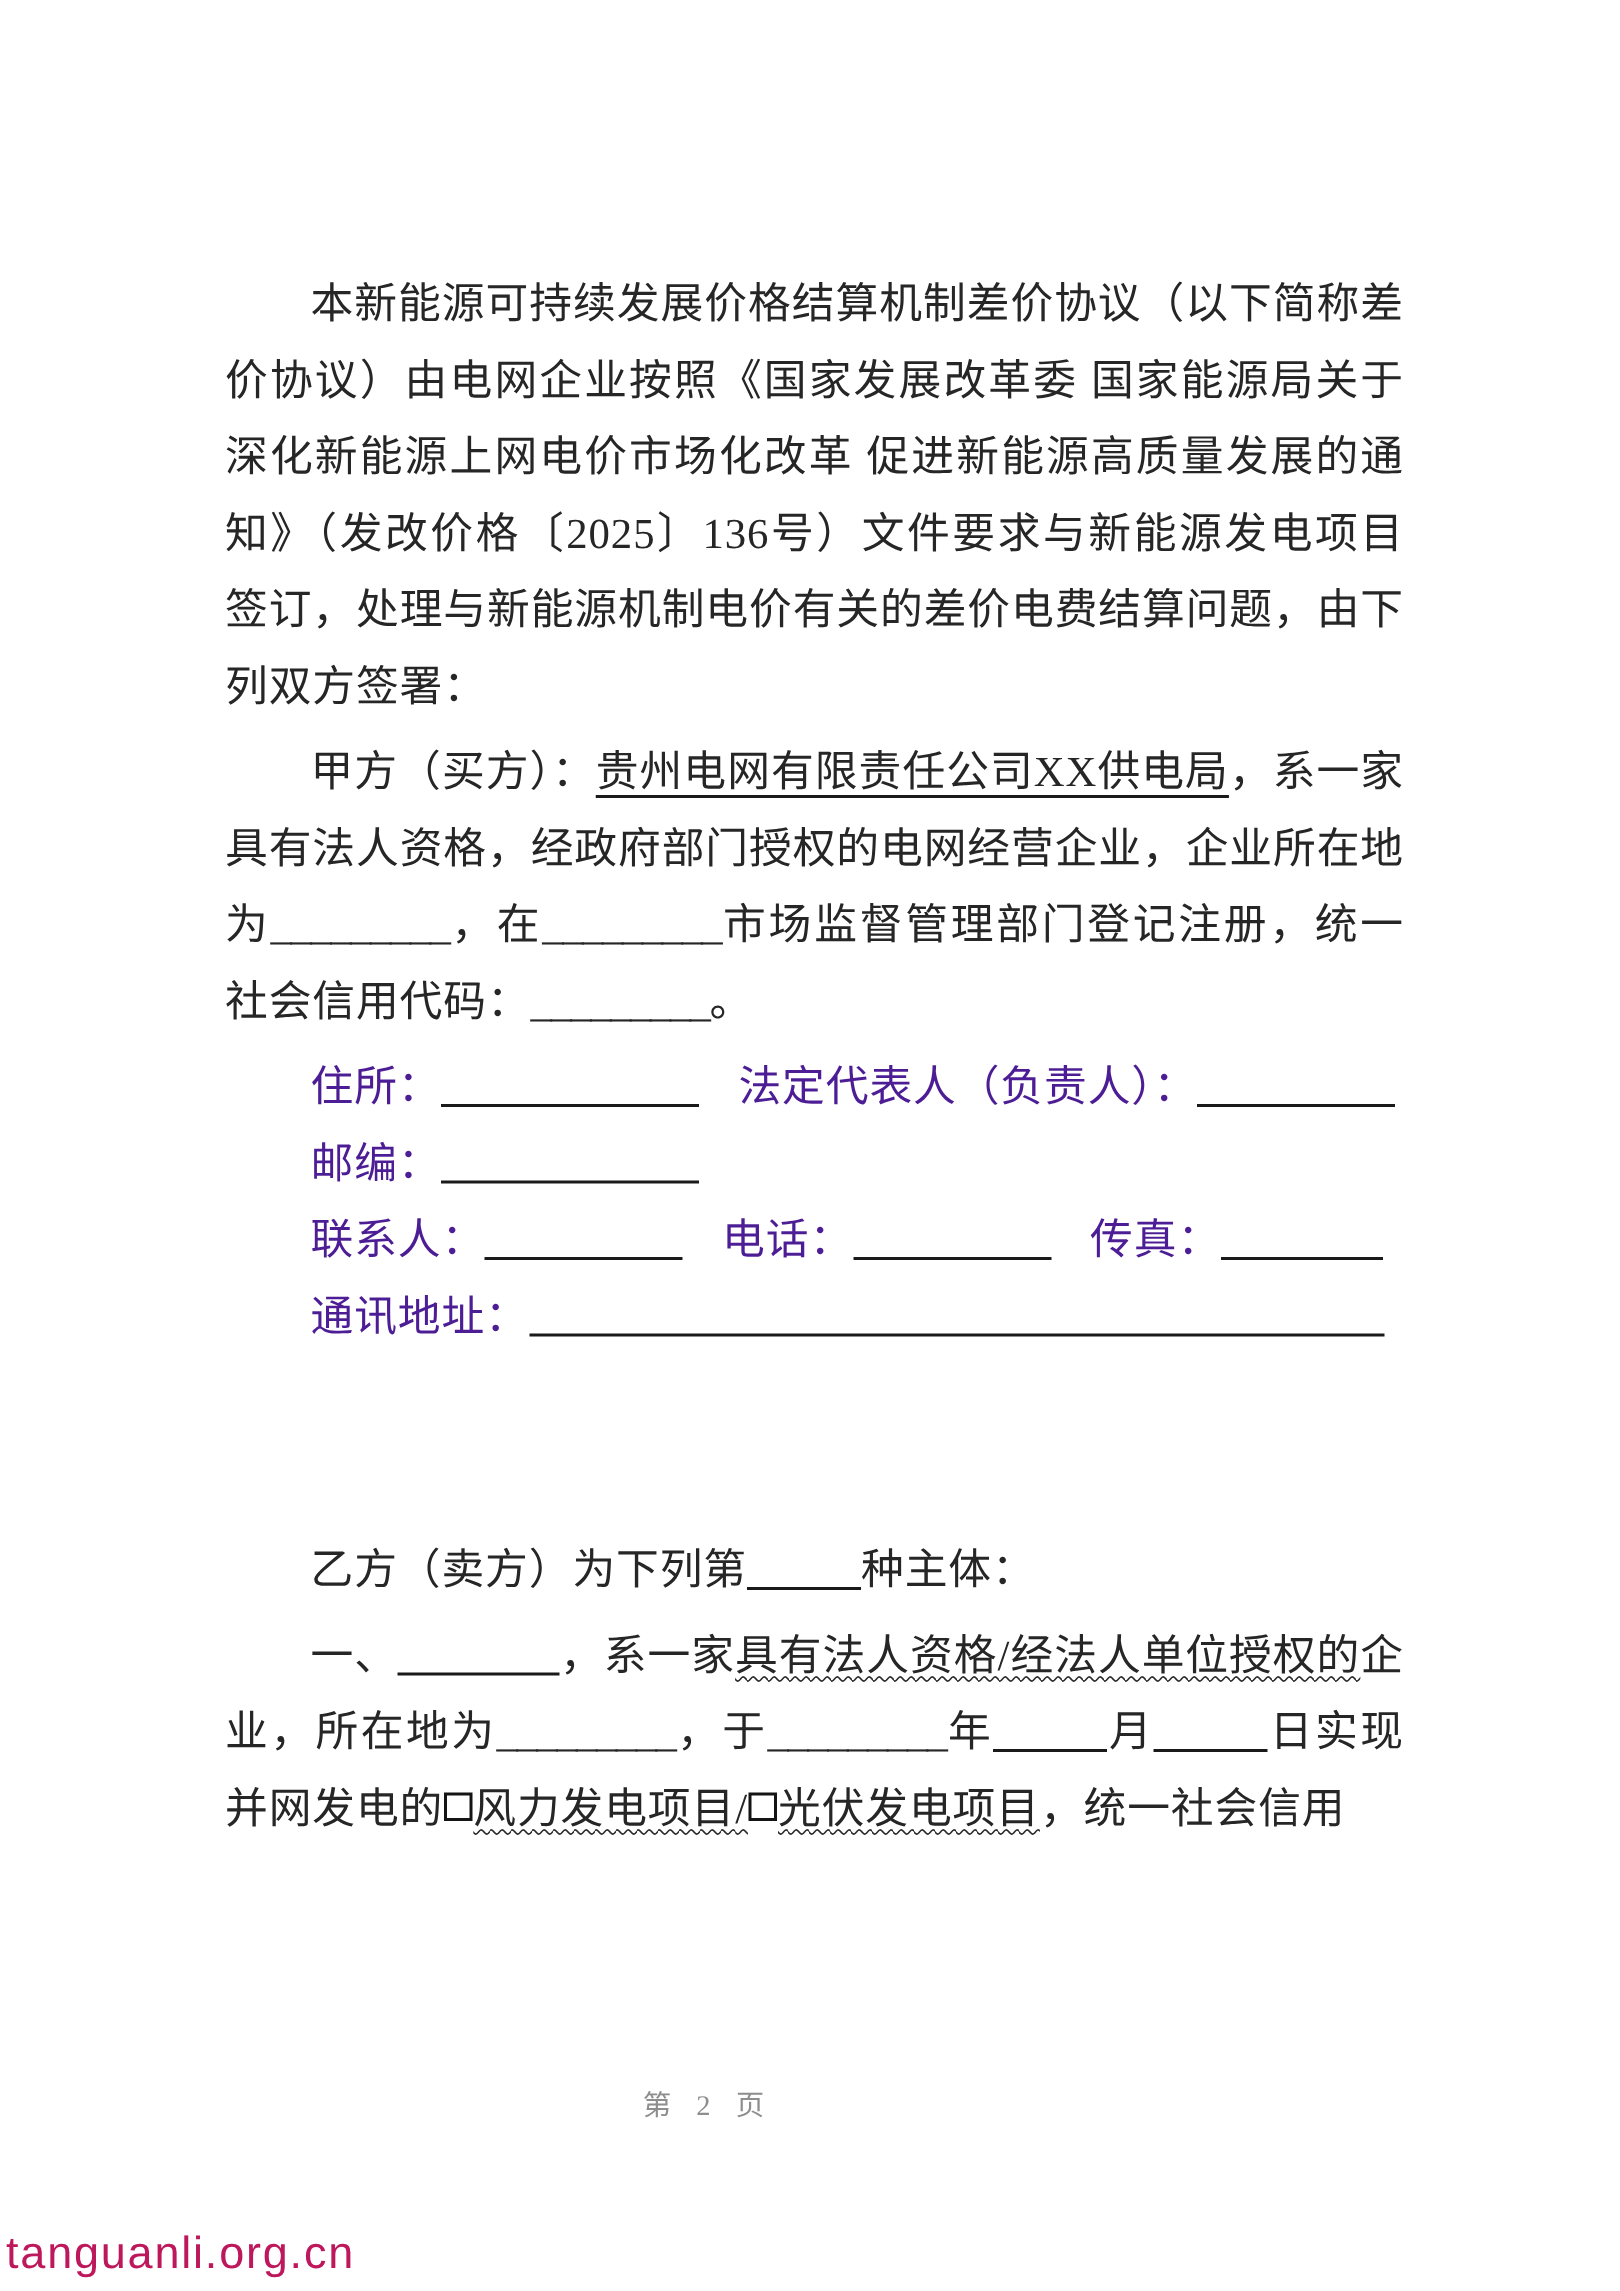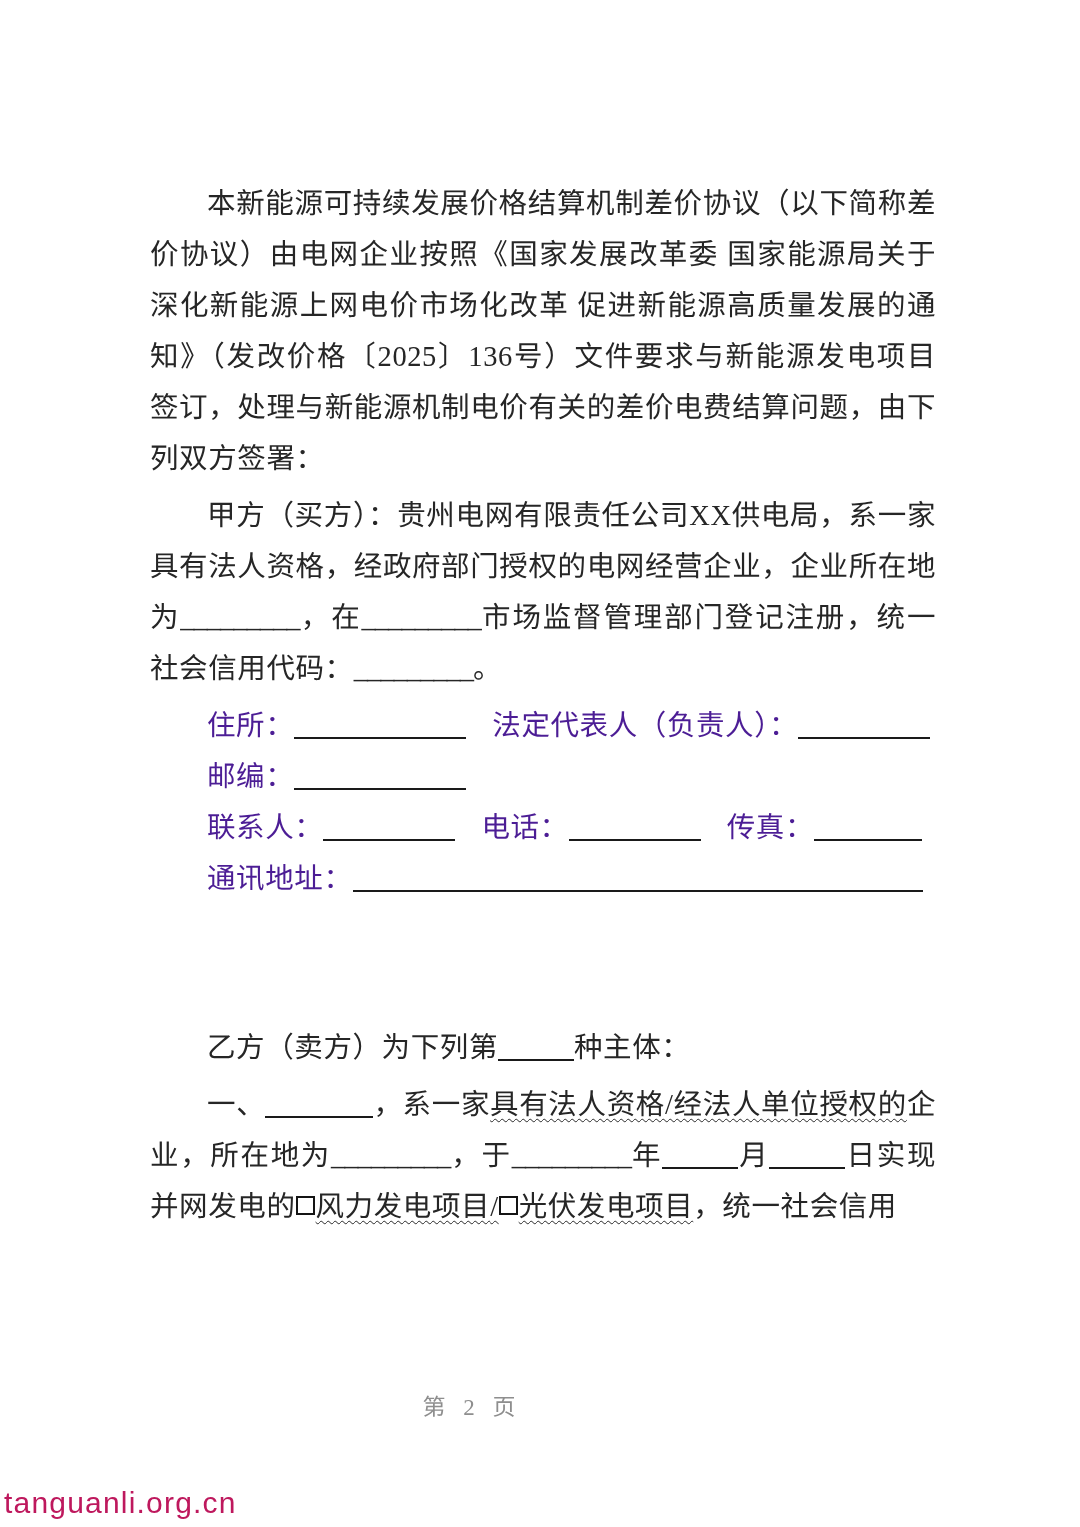--- a/index.html
+++ b/index.html
@@ -88,20 +88,21 @@
   .wavy {
     text-decoration: underline;
     text-decoration-style: wavy;
     text-decoration-thickness: 1px;
     text-underline-offset: 4px;
     text-decoration-color: #2a2a2a;
   }
 
   
   .solid-ul {
+    text-decoration: underline;
     text-decoration-thickness: 2px;
     text-underline-offset: 6px;
     text-decoration-color: #1a1a1a;
   }
 
   .checkbox {
     display: inline-block;
     width: 19px;
     height: 19px;
     border: 2.5px solid #141414;
@@ -110,21 +111,21 @@
     box-sizing: border-box;
   }
 
   
   .page-footer {
     position: absolute;
     left: 0;
     right: 0;
     top: 1388px;
     text-align: center;
-    font-size: 23px;
+    font-size: 19px;
     letter-spacing: 6px;
     color: #8e8e8e;
     font-family: "Liberation Serif", "DejaVu Serif", serif;
   }
 
   
   .watermark {
     position: absolute;
     left: 4px;
     top: 1486px;

